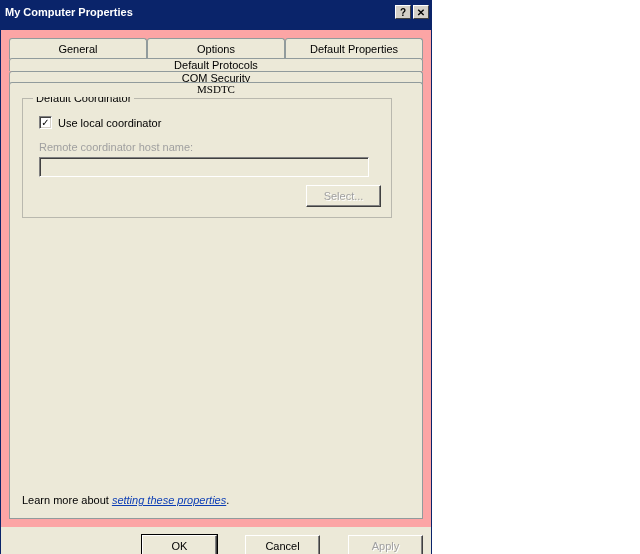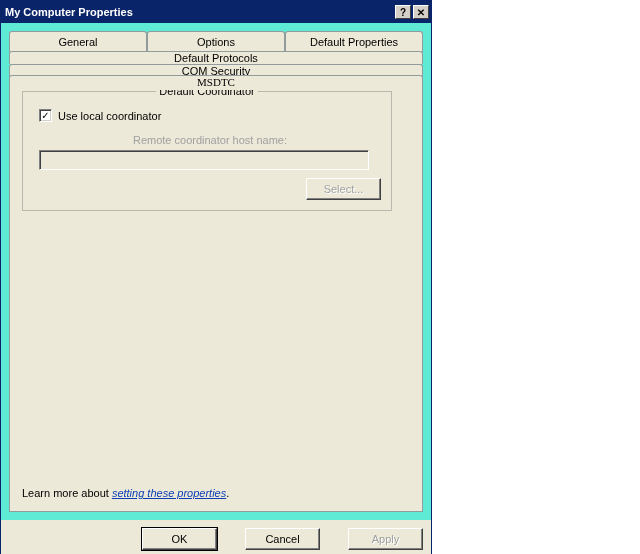--- a/index.html
+++ b/index.html
@@ -16,21 +16,21 @@
     background: #ece9d8;
     box-sizing: border-box;
   }
   .titlebar {
     height: 22px;
     background: linear-gradient(#0a246a 0%, #0a246a 100%);
     color: #ffffff;
     display: flex;
     align-items: center;
     justify-content: space-between;
-    padding: 0 2px 0 4px;
+    padding: 0 2px 7px 4px;
     font-weight: bold;
   }
   .titlebar .title-text {
     white-space: nowrap;
   }
   .titlebar .win-buttons {
     display: flex;
     gap: 2px;
   }
   .titlebar .win-btn {
@@ -45,21 +45,21 @@
     font-weight: bold;
     color: #000;
     display: flex;
     align-items: center;
     justify-content: center;
     cursor: default;
     box-sizing: border-box;
   }
   .client {
     padding: 8px 8px 8px 8px;
-    background: #5eead4;
+    background: #fca5a5;
   }
   
   .tabrows {
     position: relative;
     height: 42px;
   }
   .tabrow {
     display: flex;
     position: absolute;
     left: 0;
@@ -110,21 +110,20 @@
     padding: 12px;
   }
   
   fieldset.groupbox {
     border: 1px solid #b9b8ae;
     box-sizing: border-box;
     width: 370px;
     margin: 0;
     padding: 12px 10px 10px 10px;
     position: relative;
-    text-align: center;
   }
   fieldset.groupbox legend {
     padding: 0 3px;
     font-size: 11px;
     color: #000000;
     background: #ece9d8;
   }
   .checkbox-row {
     display: flex;
     align-items: center;

